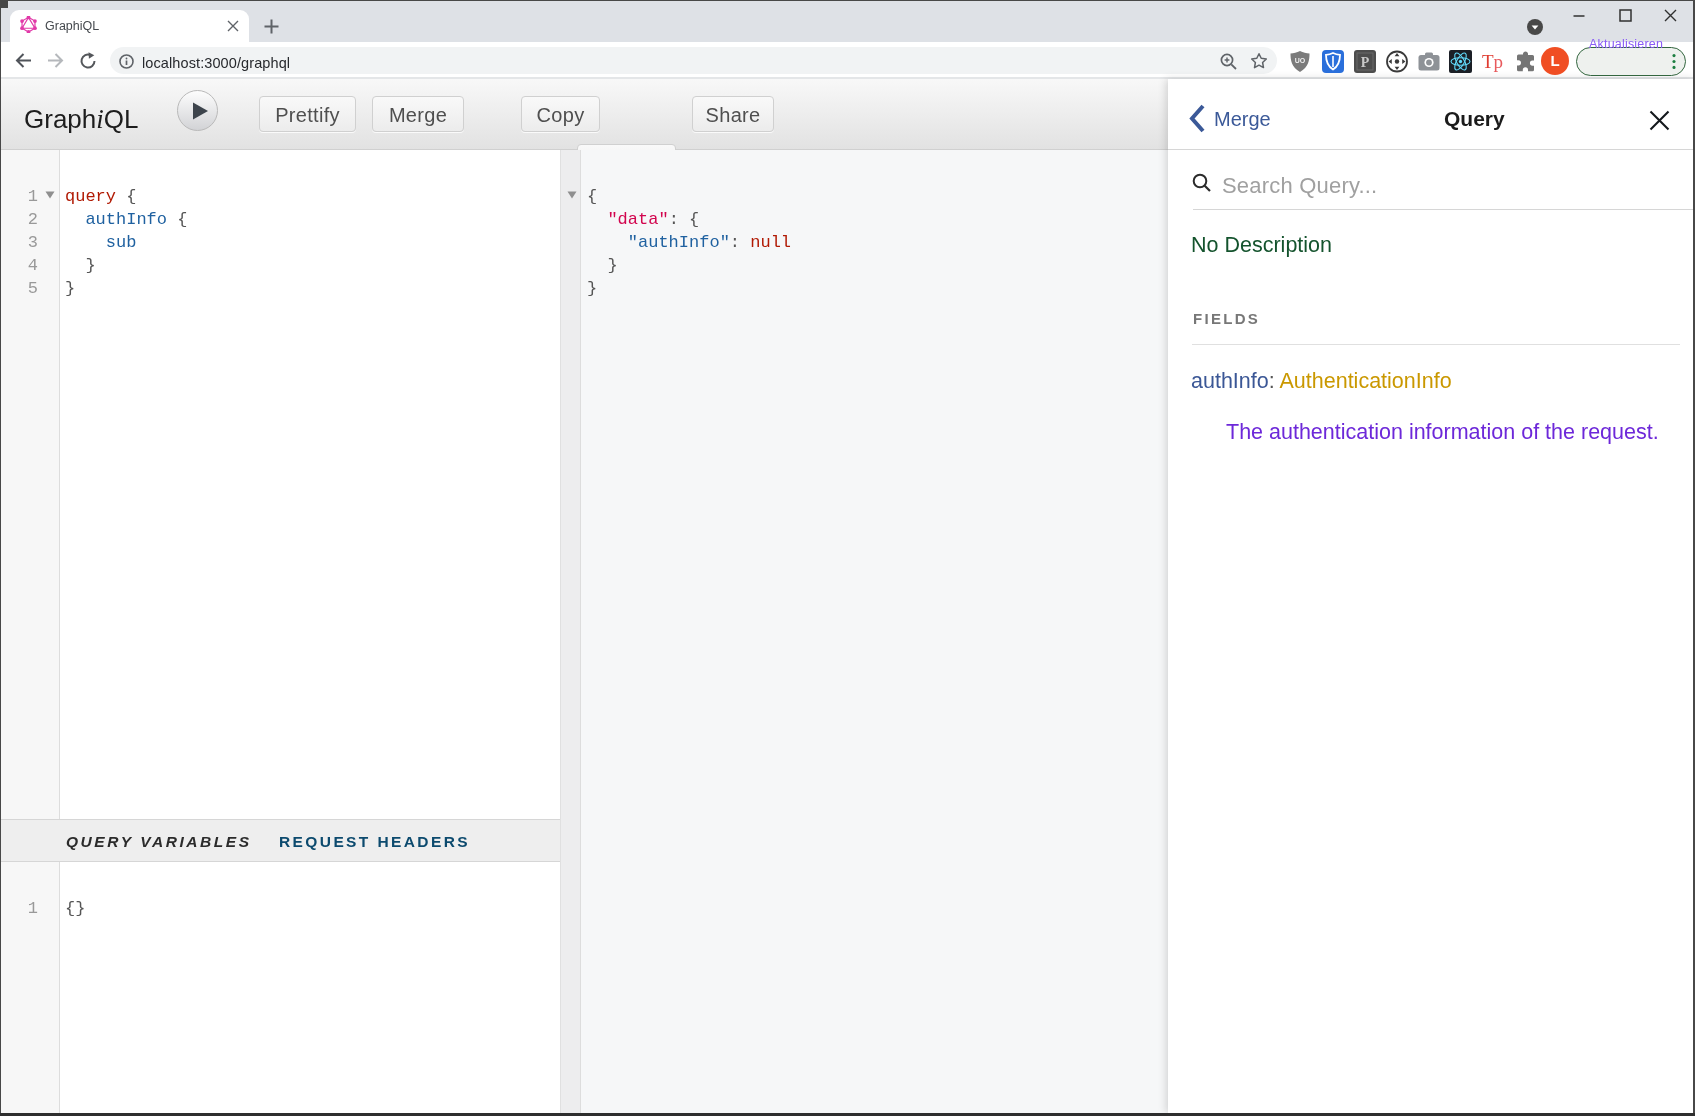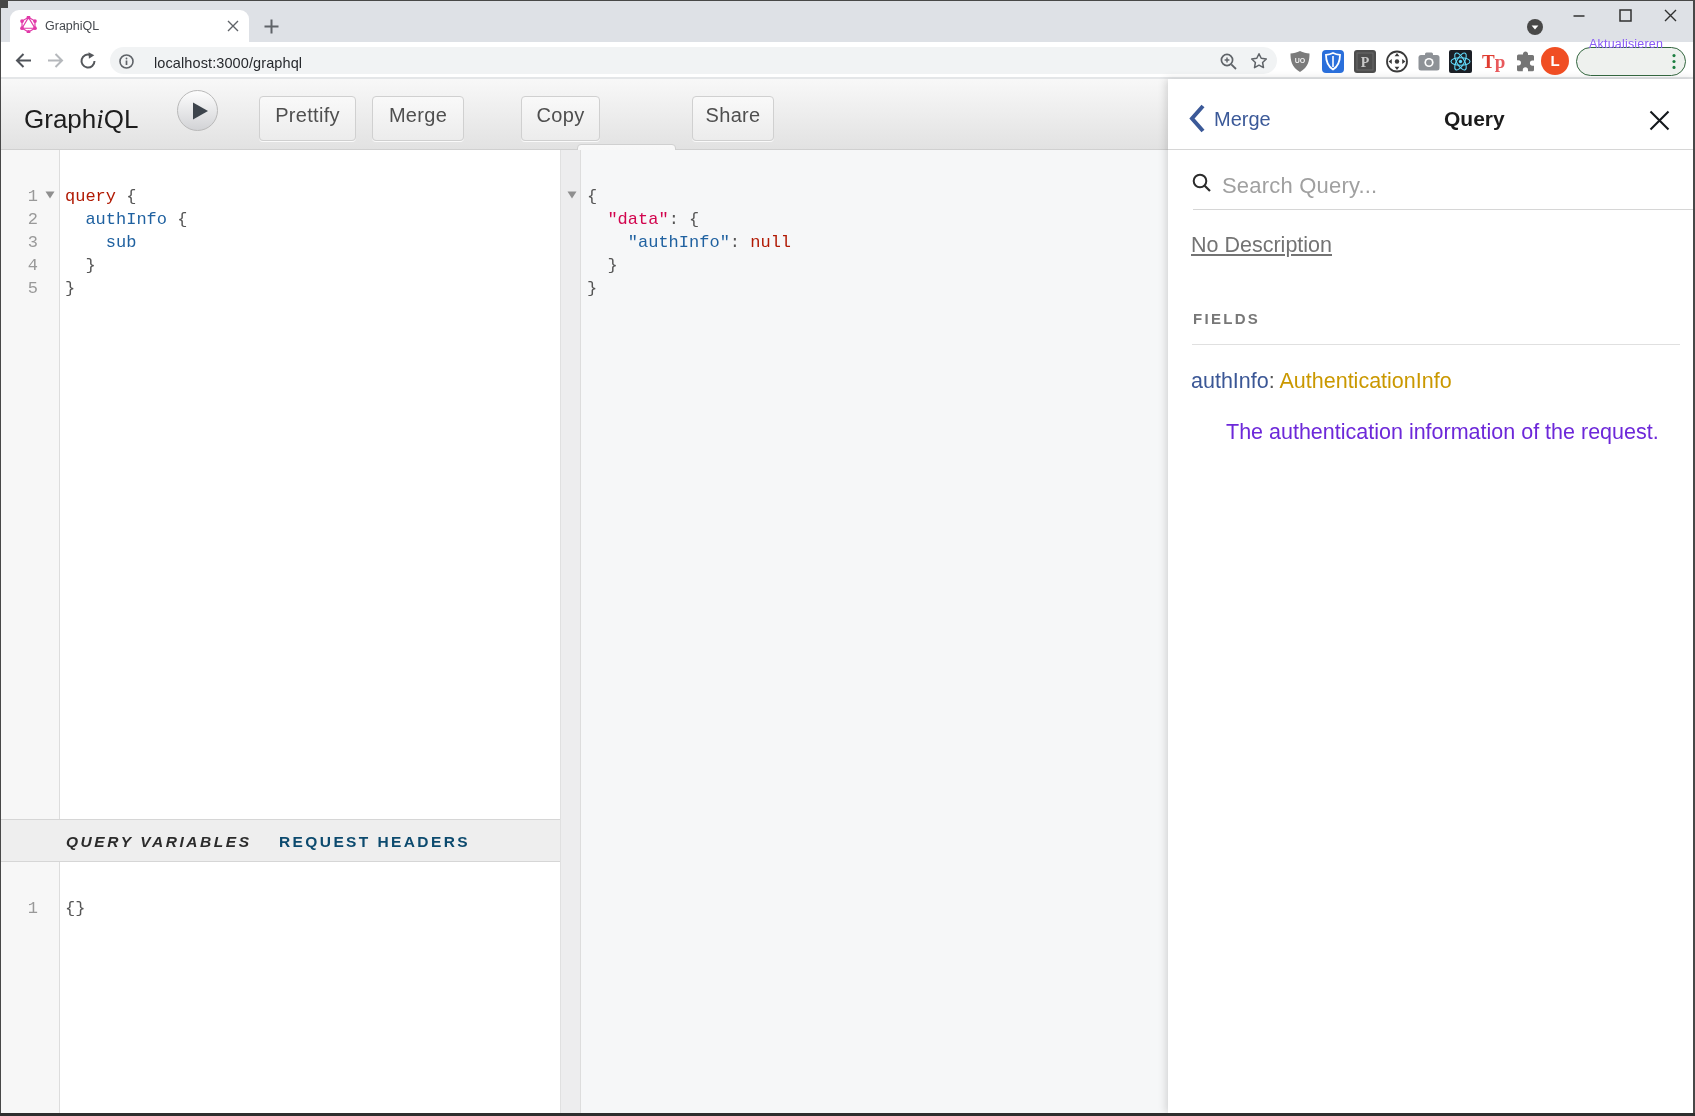--- a/index.html
+++ b/index.html
@@ -5,26 +5,26 @@
   html,body{margin:0;padding:0;}
   body{width:1695px;height:1116px;overflow:hidden;font-family:"Liberation Sans",sans-serif;position:relative;background:#fff;}
   .abs{position:absolute;}
   
   #tabbar{left:0;top:0;width:1695px;height:42px;background:#dee1e6;}
   #tab{left:10px;top:10px;width:239px;height:32px;background:#fff;border-radius:9px 9px 0 0;}
   #tabtitle{left:45px;top:18.5px;font-size:12.5px;color:#45494e;}
   #navbar{left:0;top:42px;width:1695px;height:35px;background:#fff;}
   #navdiv{left:0;top:77px;width:1695px;height:2px;background:#e4e6e8;}
   #omnibox{left:110px;top:47px;width:1167px;height:27px;border-radius:14px;background:#f1f3f4;}
-  #urltext{left:154px;top:54.5px;font-size:14.5px;color:#27292d;letter-spacing:0.1px;}
+  #urltext{left:142px;top:54.5px;font-size:14.5px;color:#27292d;letter-spacing:0.1px;}
   
   #apptoolbar{left:0;top:79px;width:1168px;height:70px;background:linear-gradient(#f8f8f8,#e2e2e2);border-bottom:1px solid #d0d0d0;}
   #logo{left:24px;top:104px;font-size:26px;color:#1d1d1d;letter-spacing:0px;}
   #playbtn{left:177px;top:90px;width:41px;height:41px;border-radius:50%;background:linear-gradient(#fdfdfd,#d2d3d6);border:1px solid #b9b9b9;box-sizing:border-box;}
-  .tbtn{height:45px;top:96px;border:1px solid #d0d0d0;border-radius:4px;background:linear-gradient(#f9f9f9,#ececec);box-sizing:border-box;color:#4f4f4f;font-size:20px;letter-spacing:0.3px;text-align:center;line-height:37px;box-shadow:0 1px 0 rgba(255,255,255,.8);}
+  .tbtn{height:36px;top:96px;border:1px solid #d0d0d0;border-radius:4px;background:linear-gradient(#f9f9f9,#ececec);box-sizing:border-box;color:#4f4f4f;font-size:20px;letter-spacing:0.3px;text-align:center;line-height:37px;box-shadow:0 1px 0 rgba(255,255,255,.8);}
   
   #querypane{left:0;top:150px;width:560px;height:963px;background:#fff;}
   #qgutter{left:0;top:150px;width:59px;height:963px;background:#f7f7f7;border-right:1px solid #ddd;box-sizing:content-box;}
   .mono{font-family:"Liberation Mono",monospace;font-size:17px;line-height:23px;white-space:pre;}
   .lnum{color:#999;text-align:right;}
   #varbar{left:0;top:819px;width:560px;height:43px;background:#eee;border-top:1px solid #d6d6d6;border-bottom:1px solid #d6d6d6;box-sizing:border-box;}
   #resultpane{left:560px;top:150px;width:608px;height:963px;background:#f6f7f8;border-left:1px solid #e0e0e0;box-sizing:border-box;}
   #rgutter{left:561px;top:150px;width:19px;height:963px;background:#ededee;border-right:1px solid #ddd;}
   
   #docpanel{left:1168px;top:79px;width:527px;height:1034px;background:#fff;box-shadow:-2px 0 8px rgba(0,0,0,0.15);}
@@ -81,21 +81,21 @@
     <span style="color:#1F61A0">"authInfo"</span>: <span style="color:#B11A04">null</span>
   }
 }</div>
 
   <div class="abs" id="docpanel"></div>
   <div class="abs" id="dochead"></div>
   <div class="abs" style="left:1214px;top:108px;font-size:20px;color:#3B5998;">Merge</div>
   <div class="abs" style="left:1444px;top:107px;font-size:21px;font-weight:bold;color:#1b1b1b;">Query</div>
   <div class="abs" style="left:1222px;top:173px;font-size:22px;letter-spacing:0.2px;color:#a0a0a0;">Search Query...</div>
   <div class="abs" id="searchline"></div>
-  <div class="abs" style="left:1191px;top:232.5px;font-size:21.5px;color:#737373;text-decoration:underline;">No Description</div>
+  <div class="abs" style="left:1191px;top:232.5px;font-size:21.5px;color:#14532d;">No Description</div>
   <div class="abs" style="left:1193px;top:310px;font-size:15px;font-weight:bold;letter-spacing:2.3px;color:#777;">FIELDS</div>
   <div class="abs" id="fieldline"></div>
   <div class="abs" style="left:1191px;top:368.5px;font-size:21.5px;"><span style="color:#3b5796">authInfo</span><span style="color:#555">: </span><span style="color:#CA9800">AuthenticationInfo</span></div>
   <div class="abs" style="left:1226px;top:419.5px;font-size:21.5px;color:#6d28d9;">The authentication information of the request.</div>
 
   <svg class="abs" style="left:20px;top:16px;" width="17" height="17" viewBox="0 0 100 100">
     <g stroke="#e139a8" fill="none" stroke-width="7">
       <path d="M50 8 L88 30 L88 72 L50 94 L12 72 L12 30 Z"></path>
       <path d="M12 72 L50 8 L88 72 Z"></path>
     </g>
@@ -180,21 +180,21 @@
   </svg>
   <svg class="abs" style="left:1449px;top:50px;" width="23" height="23" viewBox="0 0 23 23">
     <rect x="0" y="0" width="23" height="23" rx="2" fill="#1b1f26"></rect>
     <g stroke="#61dafb" stroke-width="1.1" fill="none">
       <ellipse cx="11.5" cy="11.5" rx="9.5" ry="3.8"></ellipse>
       <ellipse cx="11.5" cy="11.5" rx="9.5" ry="3.8" transform="rotate(60 11.5 11.5)"></ellipse>
       <ellipse cx="11.5" cy="11.5" rx="9.5" ry="3.8" transform="rotate(120 11.5 11.5)"></ellipse>
     </g>
     <circle cx="11.5" cy="11.5" r="1.7" fill="#61dafb"></circle>
   </svg>
-  <div class="abs" style="left:1482px;top:51px;font-size:19px;font-weight:bold;color:#e03c31;font-family:'Liberation Serif',serif;">T<span style="color:#e8595c;">p</span></div>
+  <div class="abs" style="left:1482px;top:51px;font-size:19px;font-weight:normal;color:#e03c31;font-family:'Liberation Serif',serif;">T<span style="color:#e8595c;">p</span></div>
   <svg class="abs" style="left:1515px;top:51px;" width="21" height="21" viewBox="0 0 21 21">
     <path d="M8 2.5 a2.6 2.6 0 0 1 5 0 l0 1.5 h4.5 a1.5 1.5 0 0 1 1.5 1.5 v4 h-1.5 a2.6 2.6 0 0 0 0 5.2 h1.5 v4 a1.5 1.5 0 0 1 -1.5 1.5 h-4.5 v-1.4 a2.6 2.6 0 0 0 -5.2 0 v1.4 h-4.3 a1.5 1.5 0 0 1 -1.5 -1.5 v-4.3 h1.4 a2.6 2.6 0 0 0 0 -5.2 h-1.4 v-4.2 a1.5 1.5 0 0 1 1.5 -1.5 h4.5 Z" fill="#757575"></path>
   </svg>
   <div class="abs" style="left:1541px;top:47px;width:28px;height:28px;border-radius:50%;background:#f04e23;color:#fff;font-weight:bold;font-size:15px;text-align:center;line-height:28px;">L</div>
   <div class="abs" style="left:1576px;top:47px;width:110px;height:29px;border-radius:14.5px;border:1.5px solid #33663f;box-sizing:border-box;background:#eef1ee;"></div>
   <div class="abs" style="left:1589px;top:37px;font-size:12.5px;letter-spacing:0.2px;color:#8b5cf6;">Aktualisieren</div>
   <svg class="abs" style="left:1671px;top:53px;" width="6" height="17" viewBox="0 0 6 17">
     <circle cx="3" cy="2.6" r="1.55" fill="#1d7f41"></circle>
     <circle cx="3" cy="8.5" r="1.55" fill="#1d7f41"></circle>
     <circle cx="3" cy="14.4" r="1.55" fill="#1d7f41"></circle>

